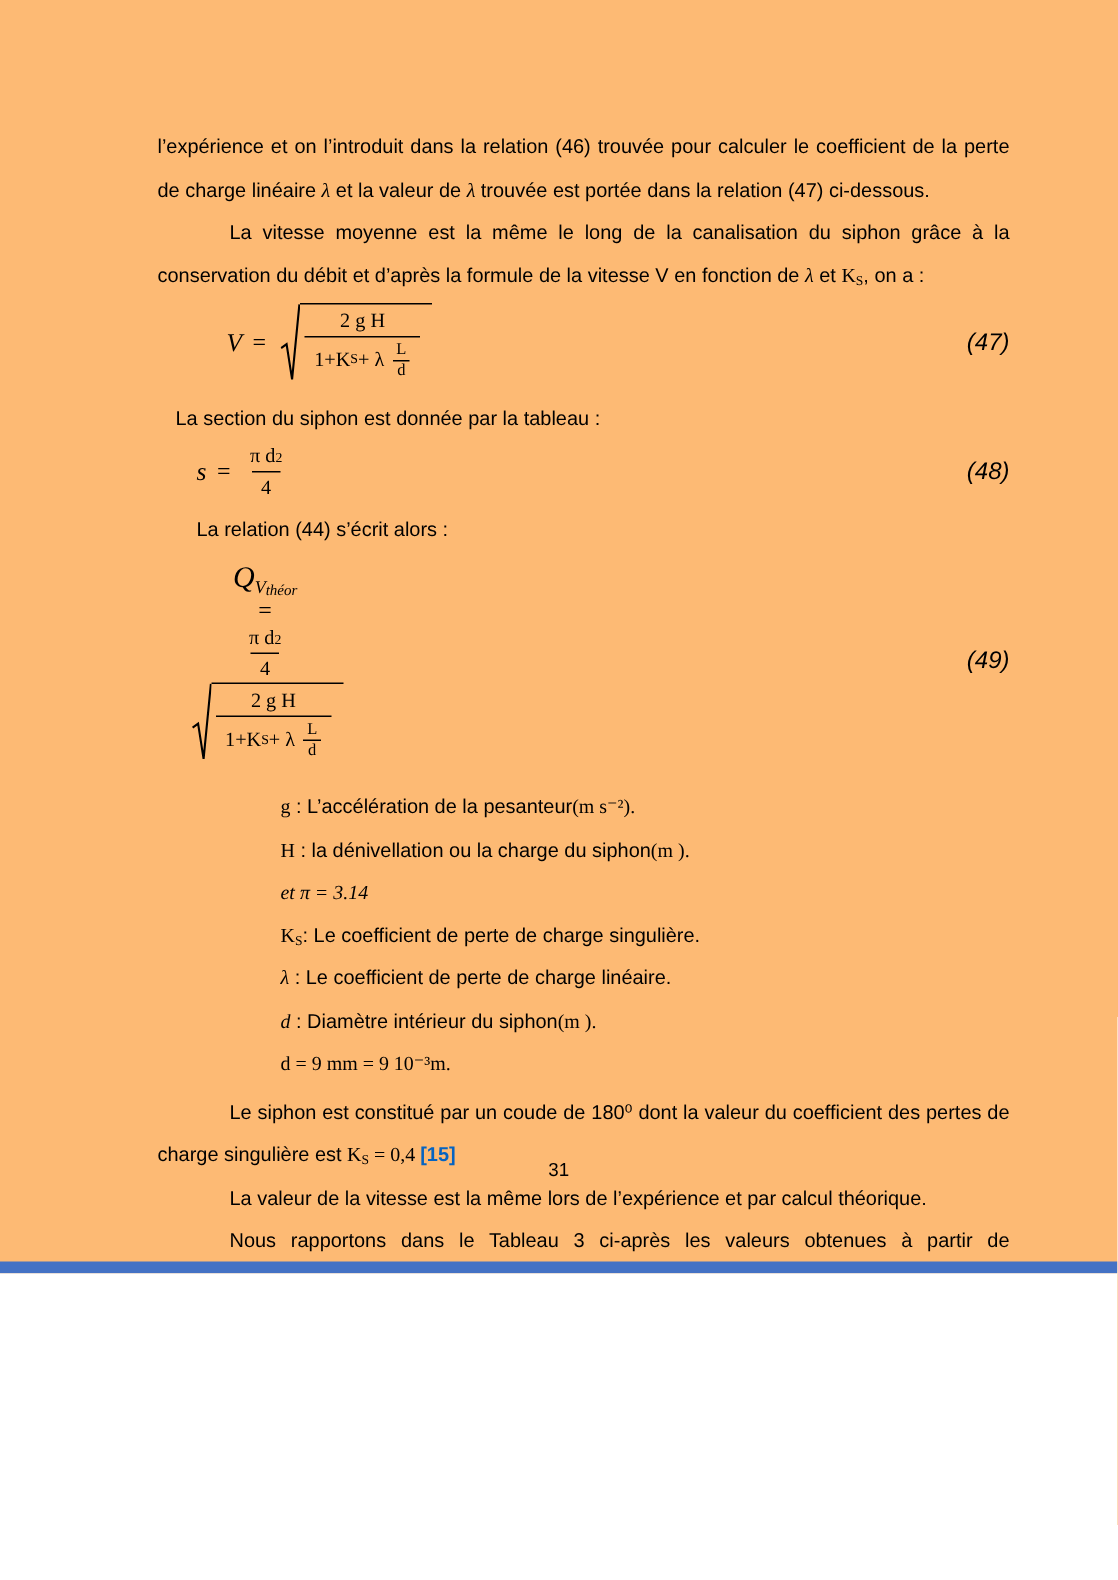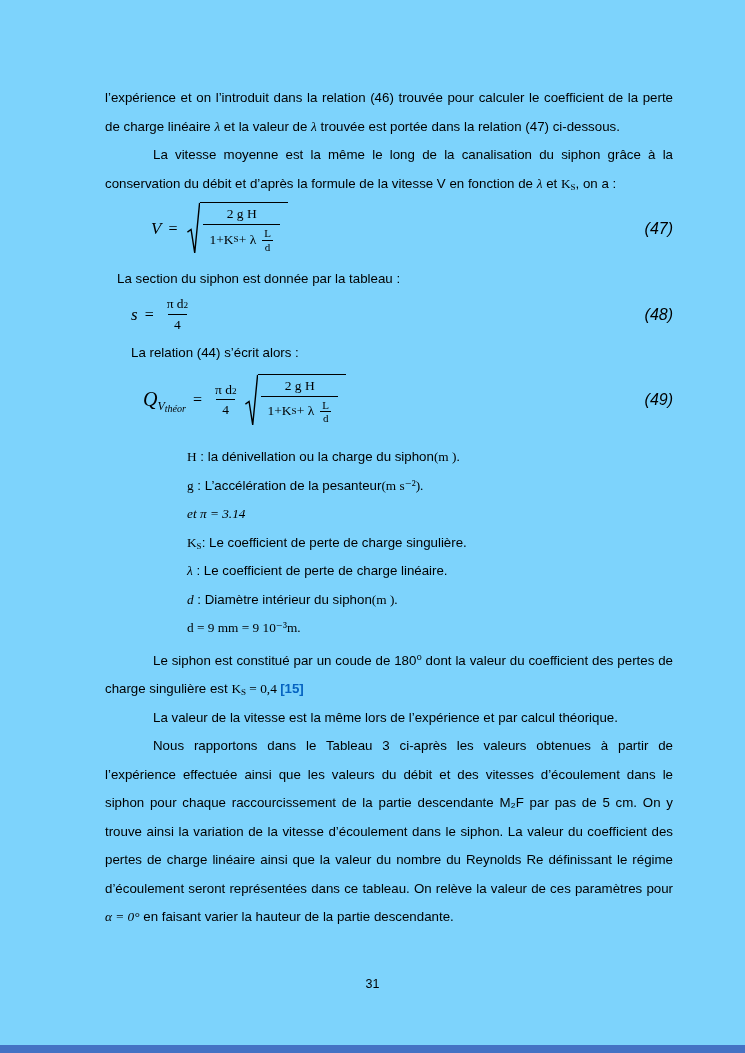--- a/index.html
+++ b/index.html
@@ -1,20 +1,20 @@
 <!DOCTYPE html>
 <html><head>
 <meta charset="utf-8">
 <style>
   html,body { margin:0; padding:0; background:#ffffff; }
   .page {
     position:relative;
-    width:745px; height:1053px;
+    width:745px; height:849px;
     box-sizing:border-box;
-    background:#7dd3fc;
+    background:#fdba74;
     font-family:"Liberation Sans","DejaVu Sans",sans-serif;
     font-size:13.3px;
     color:#000;
     overflow:hidden;
   }
   .content {
     position:absolute;
     top:84px; left:105px; right:72px;
   }
   p { margin:0; text-align:justify; line-height:28.5px; }
@@ -122,21 +122,21 @@
             </span>
           <span class="bden">4</span>
         </span>
       </div>
       <div class="eq-label">(48)</div>
     </div>
 
     <div class="rel-line">La relation  (44) s’écrit alors :</div>
 
     <div class="eq-row r49">
-      <div class="eq" style="margin-left:38px;">
+      <div class="eq" style="margin-left:20px;flex-direction:column;">
         <span><span class="mvar xbig">Q</span><sub class="qsub1">V</sub><sub class="qsub2">théor</sub></span>
         <span class="mop">=</span>
         <span class="bfrac">
           <span class="bnum">
               <span>π d</span>
               <sup>2</sup>
             </span>
           <span class="bden">4</span>
         </span>
         <span class="sqrt">
@@ -156,22 +156,22 @@
                   </span>
               </span>
             </span>
           </span>
         </span>
       </div>
       <div class="eq-label">(49)</div>
     </div>
 
     <div class="defs">
+      <div class="def-line"><span class="ms">g</span><span> : L’accélération de la pesanteur</span><span class="ms">(m s⁻²).</span></div>
       <div class="def-line"><span class="ms">H</span><span> : la dénivellation ou la charge du siphon</span><span class="ms">(m ).</span></div>
-      <div class="def-line"><span class="ms">g</span><span> : L’accélération de la pesanteur</span><span class="ms">(m s⁻²).</span></div>
       <div class="def-line"><span class="ms it">et  π = 3.14</span></div>
       <div class="def-line"><span class="ms"><span>K</span><sub>S</sub></span><span>:  Le coefficient de perte de charge singulière.</span></div>
       <div class="def-line"><span class="ms it">λ</span><span> : Le coefficient de perte de charge linéaire.</span></div>
       <div class="def-line"><span class="ms it">d</span><span> : Diamètre intérieur du siphon</span><span class="ms">(m ).</span></div>
       <div class="def-line"><span class="ms">d = 9 mm = 9 10⁻³m.</span></div>
     </div>
 
     <p class="indent"><span>Le siphon est constitué par un coude de 180⁰ dont la valeur du coefficient des pertes de charge singulière est </span><span class="ms"><span>K</span><sub>S</sub></span><span class="ms"> = 0,4 </span><span class="ref-link">[15]</span></p>
 
     <p class="indent">La valeur de la vitesse est la même lors de l’expérience et par calcul théorique.</p>

